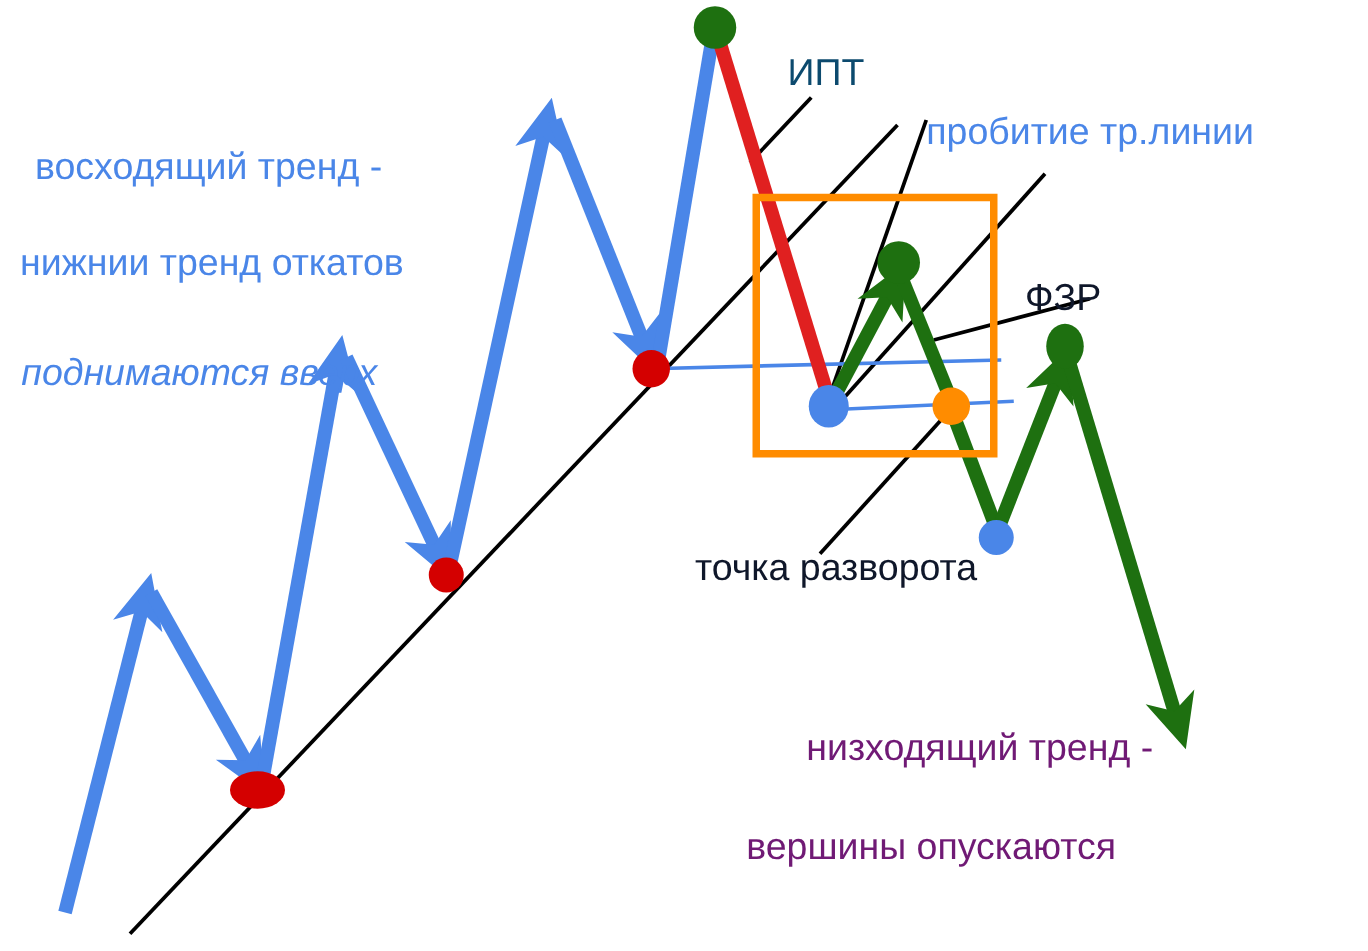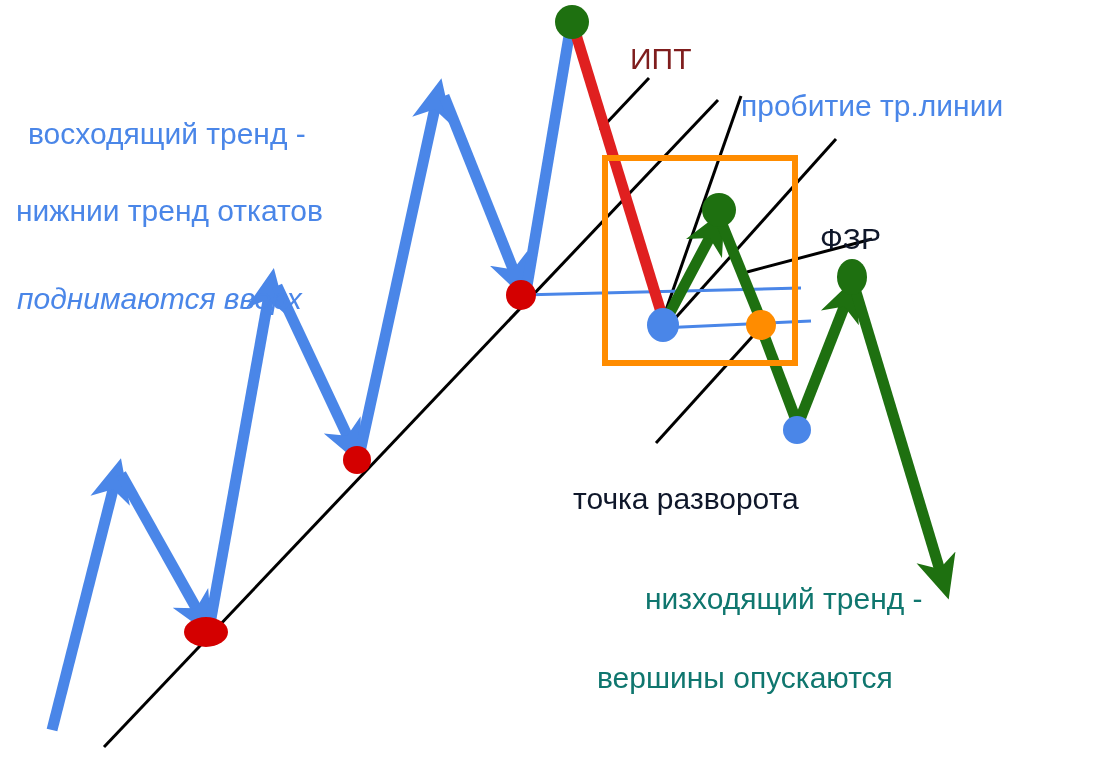--- a/index.html
+++ b/index.html
@@ -24,23 +24,23 @@
   }
   .anno {
     position: absolute;
     white-space: nowrap;
     font-family: "Liberation Sans", sans-serif;
     font-size: 30px;
     line-height: 1;
     letter-spacing: 0px;
   }
   .anno-blue   { color: #4a86e8; }
-  .anno-red    { color: #7f1d1d; }
+  .anno-red    { color: #0c4a6e; }
   .anno-orange { color: #0f172a; }
-  .anno-green  { color: #0f766e; }
+  .anno-green  { color: #701a75; }
 </style>
 </head>
 <body>
 
 <div id="canvas">
 
   <svg class="layer" viewBox="0 0 1094 761">
     <defs>
       <marker id="arrow-blue" viewBox="0 0 10 10" refX="6" refY="5" markerWidth="4.2" markerHeight="4.2" orient="auto-start-reverse">
         <path d="M 0 0.6 L 9.5 5 L 0 9.4 L 2.6 5 Z" fill="#4a86e8"></path>
@@ -104,18 +104,18 @@
   <div class="anno anno-blue" style="left:28px; top:119px;">восходящий тренд -</div>
   <div class="anno anno-blue" style="left:16px; top:196px;">нижнии тренд откатов</div>
   <div class="anno anno-blue" style="left:17px; top:284px;font-style:italic;">поднимаются вверх</div>
 
   <div class="anno anno-red" style="left:630px; top:44px;">ИПТ</div>
 
   <div class="anno anno-blue" style="left:741px; top:91px;">пробитие тр.линии</div>
 
   <div class="anno anno-orange" style="left:820px; top:224px;">ФЗР</div>
 
-  <div class="anno anno-orange" style="left:573px; top:440px;margin-top:44px;">точка разворота</div>
+  <div class="anno anno-orange" style="left:556px; top:440px;">точка разворота</div>
 
   <div class="anno anno-green" style="left:645px; top:584px;">низходящий тренд -</div>
   <div class="anno anno-green" style="left:597px; top:663px;">вершины опускаются</div>
 
 </div>
 
 </body></html>

